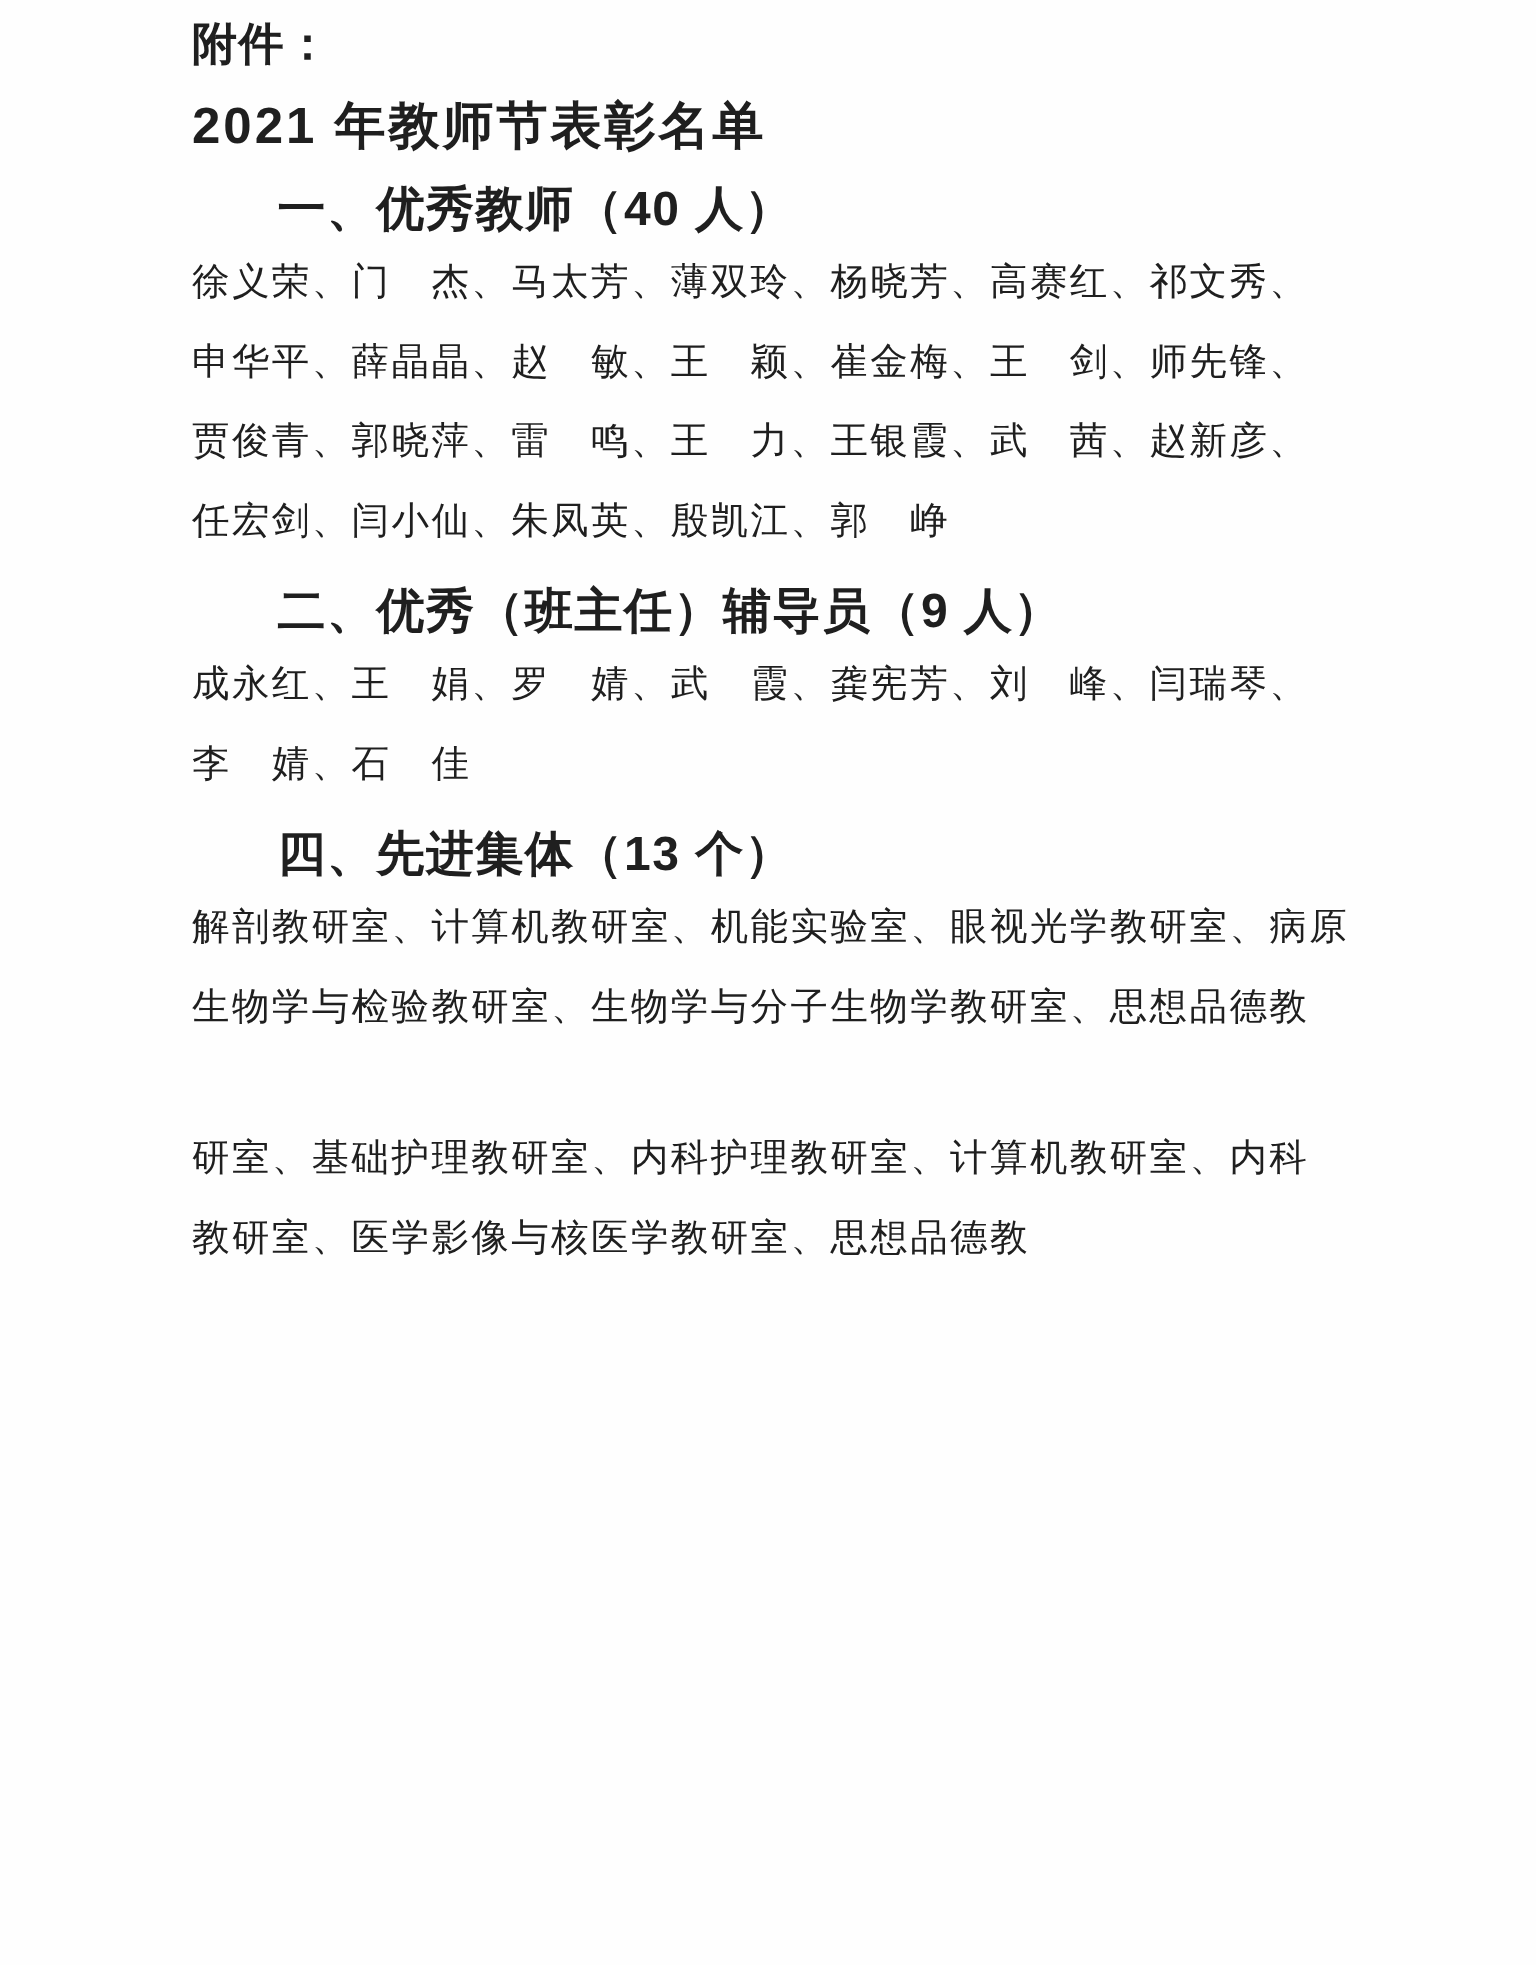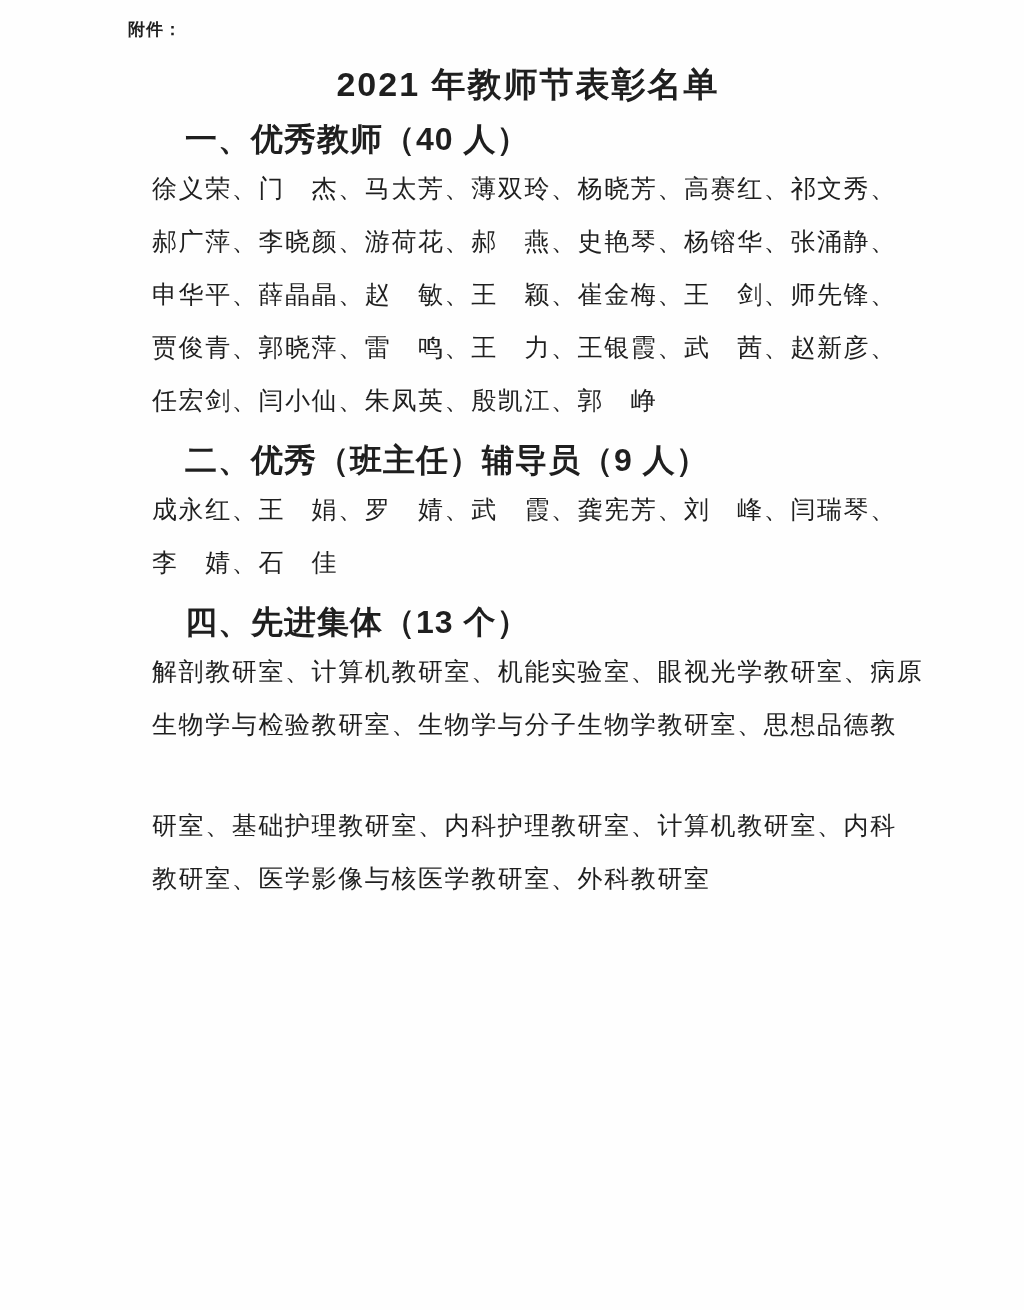--- a/index.html
+++ b/index.html
@@ -15,80 +15,77 @@
     background: #fefefe;
     box-sizing: border-box;
     padding: 14px 96px 0 128px;
     color: #1f1f1f;
     font-family: "Liberation Serif", "DejaVu Serif", serif;
     overflow: hidden;
   }
   .attachment {
     font-family: "Liberation Sans", "DejaVu Sans", sans-serif;
     font-weight: 700;
-    font-size: 17px;
+    font-size: 30px;
     letter-spacing: 1px;
     line-height: 32px;
   }
   .doc-title {
     margin: 16px 0 0 0;
-    text-align: center;
     font-family: "Liberation Sans", "DejaVu Sans", sans-serif;
     font-weight: 700;
     font-size: 34px;
     letter-spacing: 2px;
     line-height: 44px;
   }
   .section-heading {
     margin: 15px 0 5px 0;
     padding-left: 57px;
     font-family: "Liberation Sans", "DejaVu Sans", sans-serif;
     font-weight: 700;
     font-size: 32px;
     letter-spacing: 1px;
     line-height: 36px;
   }
   .line {
     font-size: 25px;
     line-height: 53px;
     letter-spacing: 1.6px;
     white-space: pre-wrap;
-    margin-left: 24px;
   }
   .page-break-gap {
     height: 48px;
   }
 </style>
 </head>
 <body>
 
 <div class="page">
 
   <div class="attachment">附件：</div>
 
   <h1 class="doc-title">2021 年教师节表彰名单</h1>
 
   <section>
     <h2 class="section-heading">一、优秀教师（40 人）</h2>
     <div class="line">徐义荣、门　杰、马太芳、薄双玲、杨晓芳、高赛红、祁文秀、</div>
-    <div class="line">郝广萍、李晓颜、游荷花、郝　燕、史艳琴、杨镕华、张涌静、</div>
     <div class="line">申华平、薛晶晶、赵　敏、王　颖、崔金梅、王　剑、师先锋、</div>
     <div class="line">贾俊青、郭晓萍、雷　鸣、王　力、王银霞、武　茜、赵新彦、</div>
     <div class="line">任宏剑、闫小仙、朱凤英、殷凯江、郭　峥</div>
   </section>
 
   <section>
     <h2 class="section-heading">二、优秀（班主任）辅导员（9 人）</h2>
     <div class="line">成永红、王　娟、罗　婧、武　霞、龚宪芳、刘　峰、闫瑞琴、</div>
     <div class="line">李　婧、石　佳</div>
   </section>
 
 
   <section>
     <h2 class="section-heading">四、先进集体（13 个）</h2>
     <div class="line">解剖教研室、计算机教研室、机能实验室、眼视光学教研室、病原</div>
     <div class="line">生物学与检验教研室、生物学与分子生物学教研室、思想品德教</div>
     <div class="page-break-gap"></div>
     <div class="line">研室、基础护理教研室、内科护理教研室、计算机教研室、内科</div>
-    <div class="line">教研室、医学影像与核医学教研室、外科教研室</div>
+    <div class="line">教研室、医学影像与核医学教研室、思想品德教</div>
   </section>
 
 </div>
 
 </body></html>

